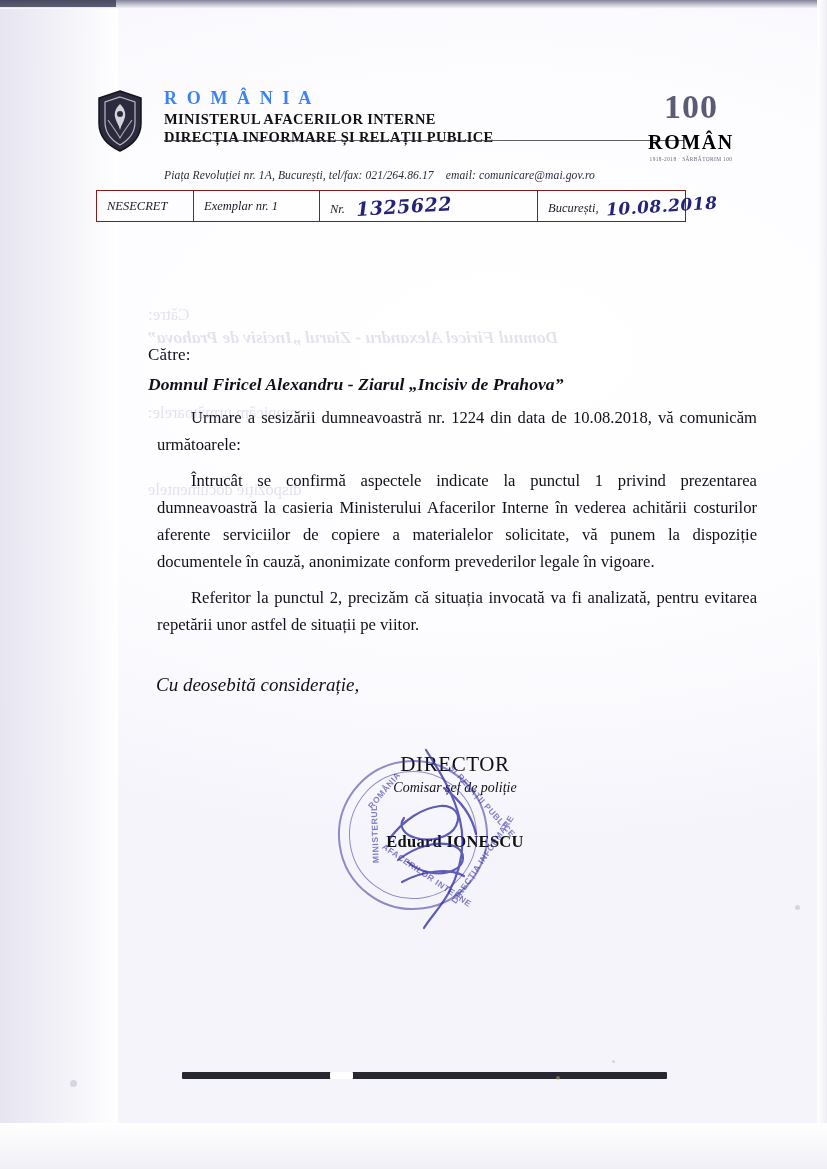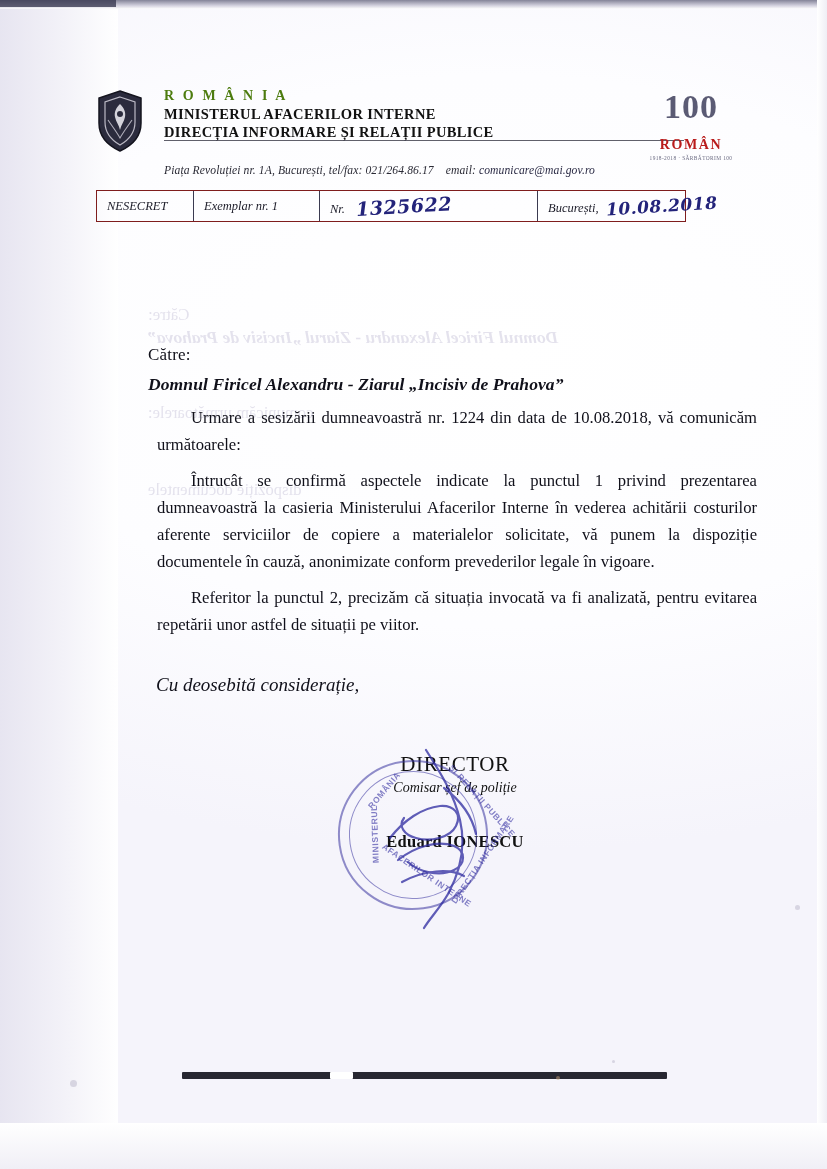--- a/index.html
+++ b/index.html
@@ -92,23 +92,23 @@
     left: 0; top: 2px;
     width: 48px; height: 62px;
   }
   .head-text {
     position: absolute;
     left: 68px;
     top: 0;
   }
   .h-romania {
     font-weight: bold;
-    font-size: 14px;
+    font-size: 18px;
     letter-spacing: 2.6px;
-    color: #4d7c0f;
+    color: #3b82f6;
     font-family: "Liberation Serif", serif;
   }
   .h-min {
     font-weight: bold;
     font-size: 14.5px;
     letter-spacing: .35px;
     color: #111;
     margin-top: 2px;
   }
   .h-dir {
@@ -148,25 +148,25 @@
     color: #4a4a60;
   }
   .logo100 .big {
     font-size: 34px;
     font-weight: bold;
     letter-spacing: 1px;
     line-height: 34px;
     color: #5b5b74;
   }
   .logo100 .word {
-    font-size: 14px;
+    font-size: 20px;
     font-weight: bold;
     letter-spacing: 1.6px;
-    color: #b91c1c;
-    margin-top: 13px;
+    color: #000000;
+    margin-top: 7px;
   }
   .logo100 .tiny {
     font-size: 5.4px;
     letter-spacing: .4px;
     color: #6b6b82;
     margin-top: 2px;
   }
 
   
   .regbox {

